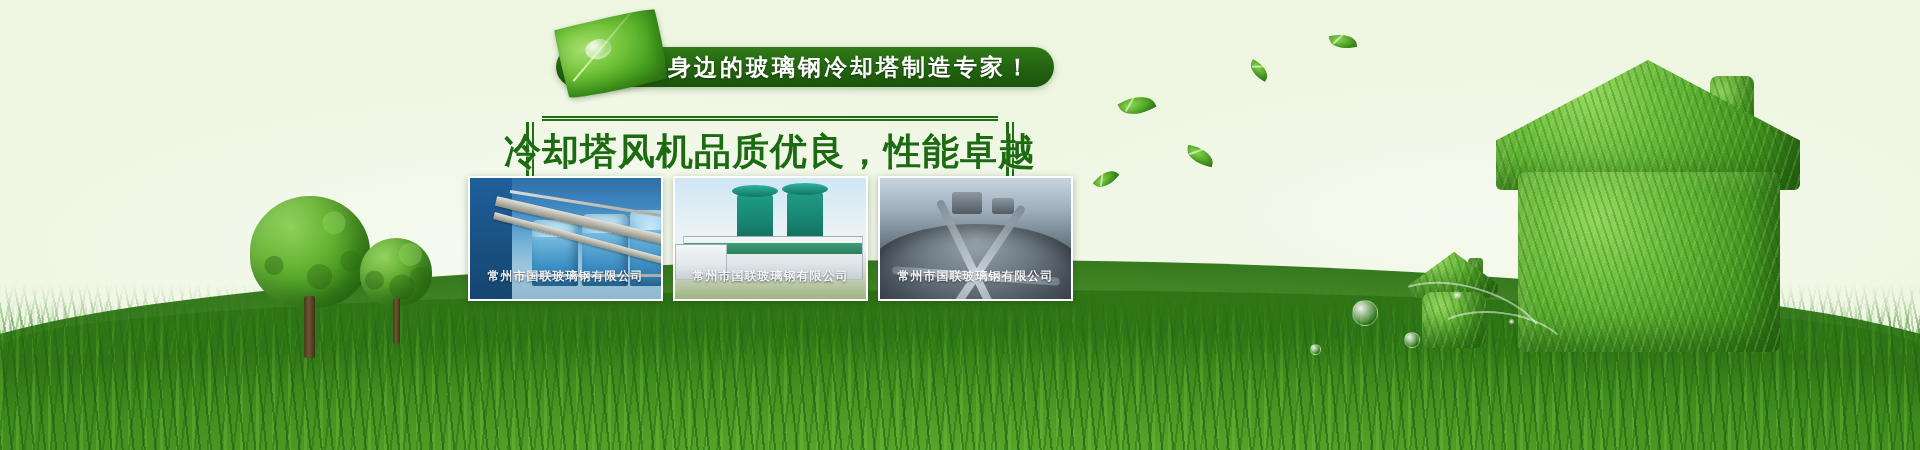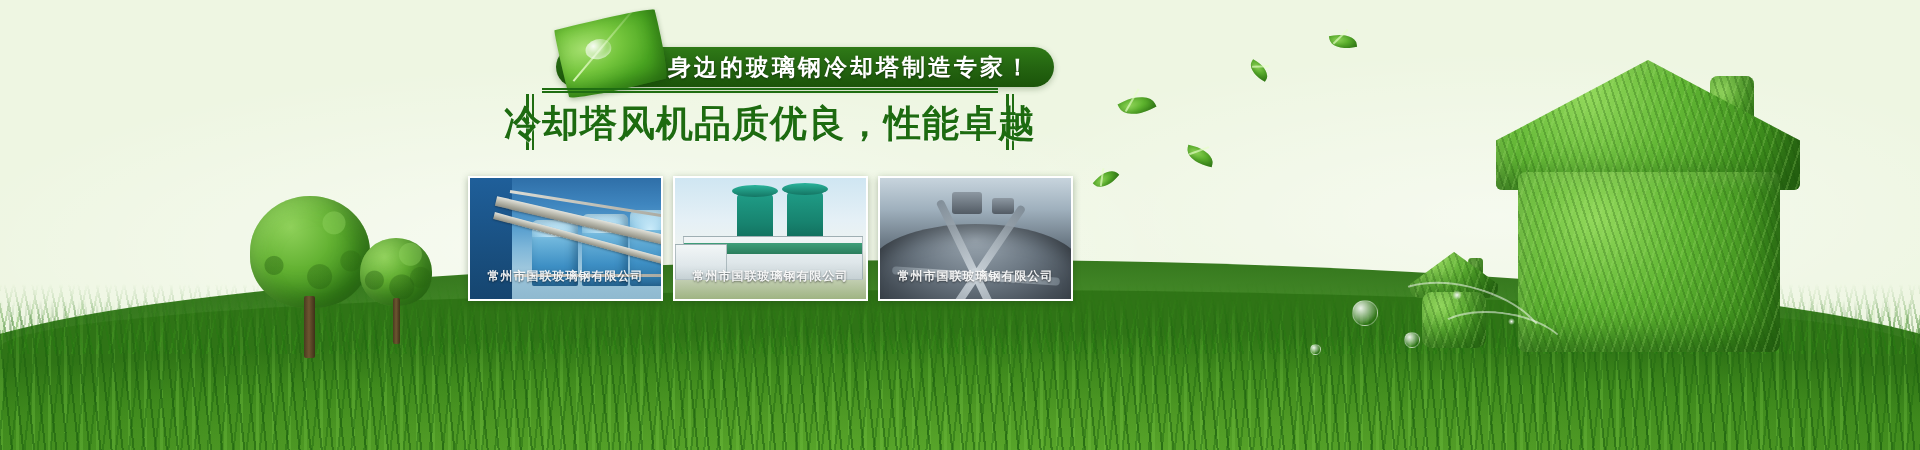--- a/index.html
+++ b/index.html
@@ -208,21 +208,21 @@
     content: ""; position: absolute;
     left: 26%; top: 26%; width: 26px; height: 20px;
     border-radius: 50%;
     background: radial-gradient(circle at 34% 30%, rgba(255,255,255,.92), rgba(255,255,255,.35) 48%, rgba(255,255,255,.08) 72%);
     box-shadow: inset 0 -2px 4px rgba(255,255,255,.6);
   }
 
   
   #headline-wrap {
     position: absolute;
-    left: 520px; top: 88px;
+    left: 520px; top: 116px;
     width: 500px; height: 66px; text-decoration: underline;
   }
   #headline-rule {
     position: absolute;
     left: 22px; right: 22px; top: 0;
     height: 5px;
     border-top: 2px solid #1f6d12;
     border-bottom: 2px solid #1f6d12;
   }
   #headline-bar-left, #headline-bar-right {

